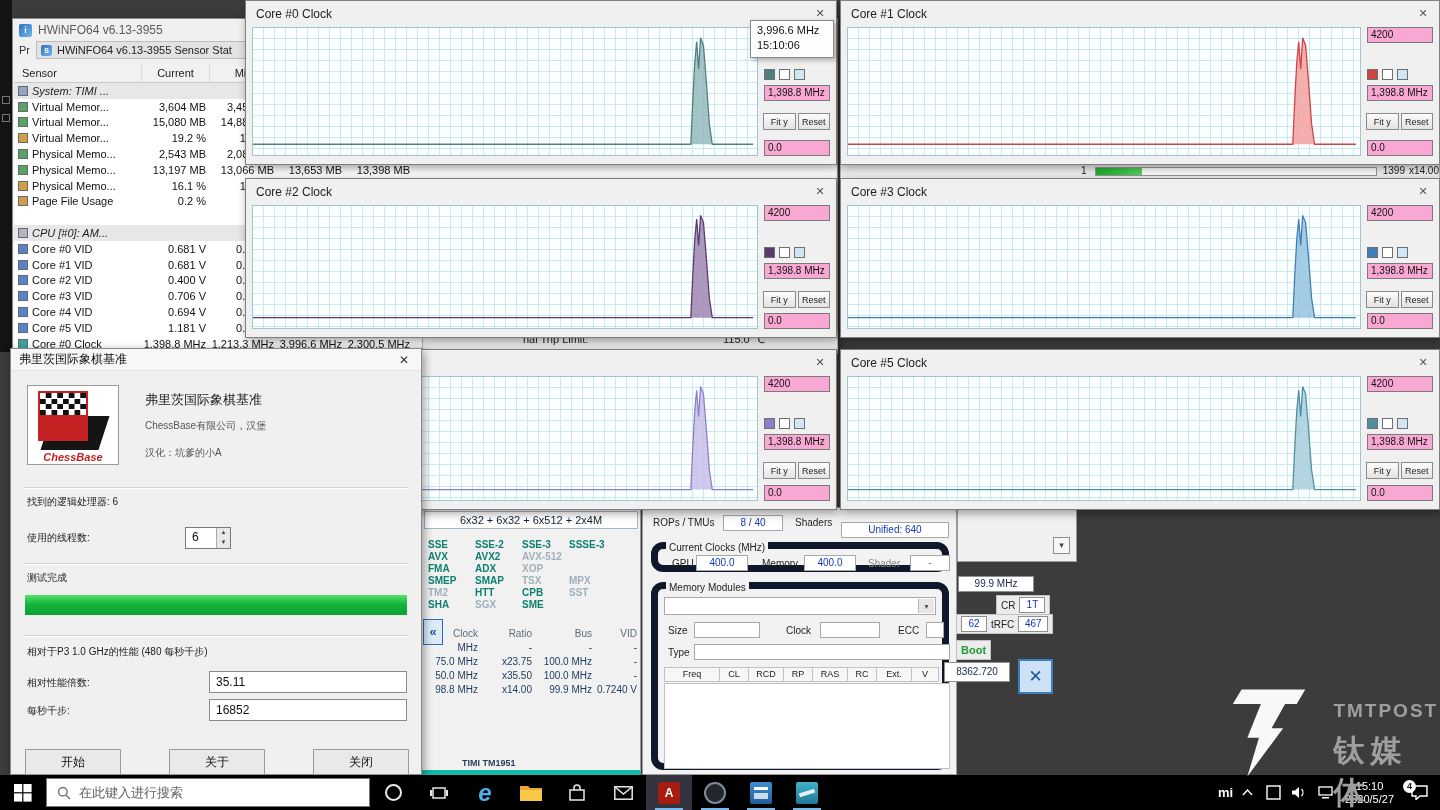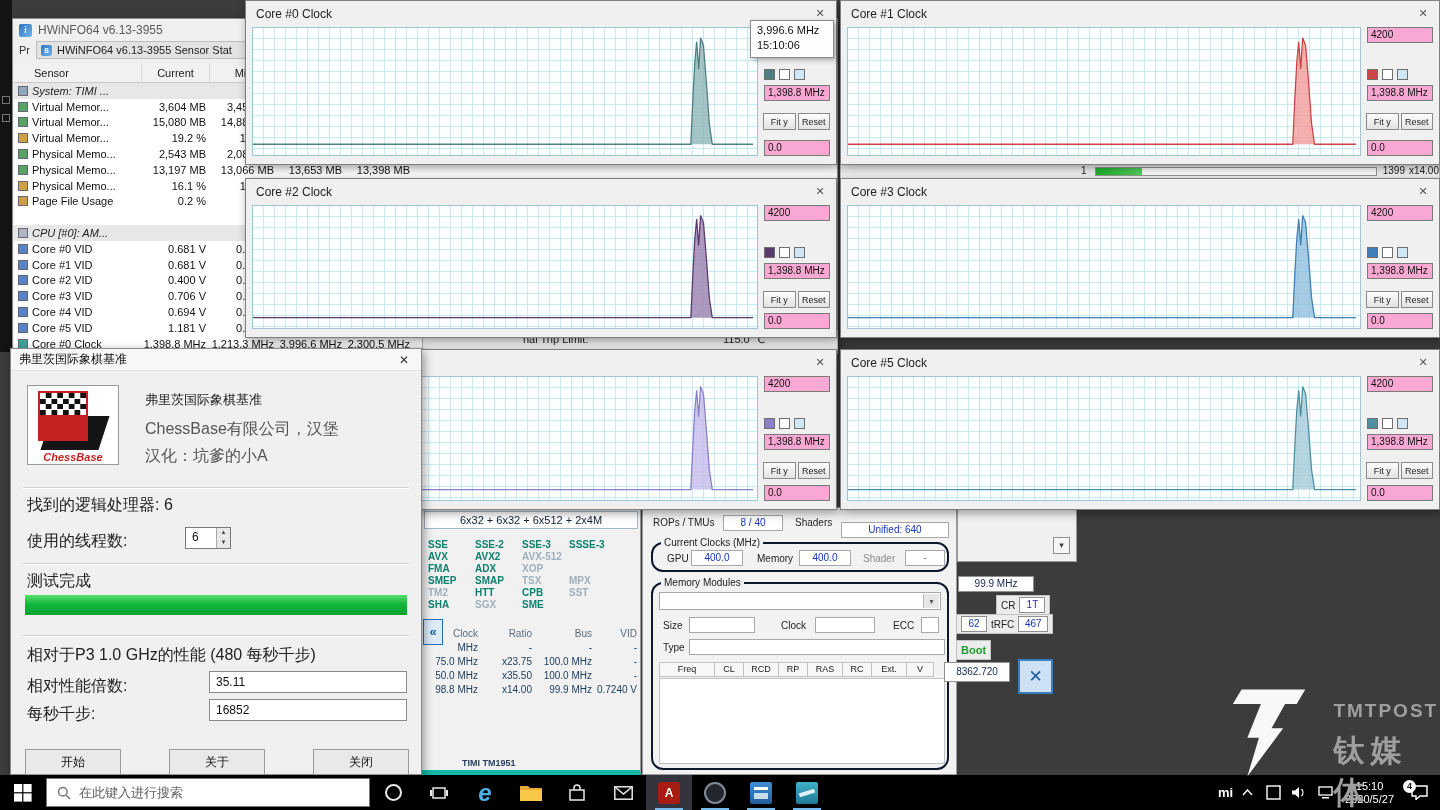--- a/index.html
+++ b/index.html
@@ -15,21 +15,21 @@
 .hw-menufrag{font-size:11px;color:#333}
 .hw-sub{display:flex;align-items:center;gap:5px;flex:1;height:18px;background:#e2e2e2;border:1px solid #bdbdbd;font-size:11px;color:#222;padding:0 4px;overflow:hidden;white-space:nowrap}
 .hw-table{position:absolute;top:44px;left:1px;right:1px;bottom:1px;background:#fff;overflow:hidden}
 .hw-head{display:flex;height:20px;line-height:20px;background:#f1f1f1;border-bottom:1px solid #c9c9c9;font-size:11px;color:#222}
 .hw-head span{border-right:1px solid #d9d9d9}
 .hw-rows{position:absolute;top:20px;left:0;right:0}
 .hw-row{display:flex;height:15.8px;align-items:center;font-size:11px;white-space:nowrap}
 .hw-row.group{background:#e7e7e7;font-style:italic;color:#222}
 .col-name{width:128px;padding-left:4px;display:flex;gap:4px;align-items:center;overflow:hidden}
 .col-v{width:68px;text-align:right;padding-right:4px}
-.hw-head .h-name{width:128px;padding-left:20px}
+.hw-head .h-name{width:128px;padding-left:8px}
 .hw-head .h-v{width:68px;text-align:center}
 .ri{width:10px;height:10px;border:1px solid #667;display:inline-block;flex:0 0 auto}
 .ic-sys{background:#8fa6bc}.ic-mem{background:#57a364}.ic-pct{background:#cf9f45}
 .ic-cpu{background:#b0b6bf}.ic-vid{background:#5b82c4}.ic-clk{background:#3aa59a}
 
 
 .frag{position:absolute;background:#f1f1f1;border:1px solid #b5b5b5}
 #trip-frag{left:422px;top:330px;width:416px;height:20px;z-index:2;font-size:11px;color:#222}
 #gauge-frag{left:840px;top:163px;width:600px;height:16px;z-index:2;font-size:10px;color:#222}
 .gauge-track{position:absolute;left:254px;right:62px;top:3px;height:9px;background:#fff;border:1px solid #9a9a9a}
@@ -59,21 +59,21 @@
 .cw-min{bottom:0}
 
 
 #tooltip{position:absolute;left:750px;top:20px;width:84px;height:38px;background:#fefefe;border:1px solid #8a8a8a;box-shadow:2px 2px 5px rgba(0,0,0,.3);z-index:6;font-size:11px;color:#111;padding:2px 6px;line-height:15px}
 
 
 #chess{left:10px;top:348px;width:412px;height:427px;z-index:5}
 .ch-title{height:22px;display:flex;align-items:center;padding-left:8px;font-size:12px;color:#111;background:#f7f7f7;border-bottom:1px solid #e3e3e3}
 .ch-close{position:absolute;top:3px;right:8px;width:18px;height:16px;text-align:center;line-height:16px;color:#333;font-size:12px}
 .ch-close::before{content:"✕"}
-.ch-label{position:absolute;font-size:16px;color:#222}
+.ch-label{position:absolute;font-size:10px;color:#222}
 .ch-gray{color:#555}
 .ch-div{position:absolute;left:12px;right:12px;height:2px;border-top:1px solid #d3d3d3;border-bottom:1px solid #fff}
 .ch-box{position:absolute;background:#fff;border:1px solid #8a8a8a;height:22px;line-height:20px;padding:0 6px;font-size:12px;color:#111}
 .ch-btn{position:absolute;width:96px;height:26px;background:#e9e9e9;border:1px solid #9a9a9a;font-size:12px;color:#111;font-family:inherit}
 .ch-progress{position:absolute;left:14px;top:246px;width:382px;height:20px;background:linear-gradient(180deg,#57e06b,#12b53c 45%,#0aa330)}
 .cb-logo{position:absolute;left:16px;top:36px;width:92px;height:80px;background:#fff;border:1px solid #9a9a9a}
 .cb-black{position:absolute;left:18px;top:30px;width:58px;height:34px;background:#151515;transform:skewX(-18deg)}
 .cb-red{position:absolute;left:10px;top:5px;width:50px;height:50px;background:#c42222}
 .cb-checker{position:absolute;left:2px;top:2px;width:46px;height:22px;background:repeating-conic-gradient(#111 0 25%,#fff 0 50%);background-size:11.5px 11px}
 .cb-brand{position:absolute;left:0;right:0;bottom:1px;text-align:center;color:#c42222;font-weight:bold;font-style:italic;font-size:11px}
@@ -97,21 +97,21 @@
 .cz-th{color:#5a6b7d}
 .cz-footer{position:absolute;left:40px;bottom:2px;font-size:9px;font-weight:bold;color:#2a3f5f}
 #nav-frag{position:absolute;left:423px;top:619px;width:20px;height:26px;z-index:4;background:#dcebf8;border:1px solid #2a6db5;color:#1a5a9e;font-weight:bold;font-size:13px;text-align:center;line-height:24px}
 #nav-frag::before{content:"«"}
 
 
 #gpuz{left:642px;top:507px;width:315px;height:268px;background:#f2f2f2;border:1px solid #9a9a9a;z-index:2;position:absolute}
 .gz-label{position:absolute;font-size:10px;color:#222;white-space:nowrap}
 .gz-dim{color:#8a8a8a}
 .gz-box{position:absolute;height:16px;background:#fff;border:1px solid #a8a8a8;font-size:10px;line-height:14px;text-align:center;color:#1536bb;overflow:hidden;white-space:nowrap}
-.gz-group{position:absolute;border:2px solid #0f172a;border-radius:12px}
+.gz-group{position:absolute;border:7px solid #0f172a;border-radius:12px}
 .gz-gtitle{position:absolute;top:-7px;left:8px;background:#f2f2f2;padding:0 3px;font-size:10px;color:#222;white-space:nowrap}
 .gz-drop{position:absolute;left:6px;top:8px;right:6px;height:18px;background:#fff;border:1px solid #a8a8a8}
 .dd-arrow{position:absolute;right:1px;top:1px;bottom:1px;width:16px;background:#e6e6e6;border-left:1px solid #bbb;text-align:center;color:#555;font-size:8px;line-height:15px}
 .dd-arrow::before{content:"▾"}
 .gz-thead{position:absolute;left:6px;display:flex}
 .gz-thead span{border:1px solid #c2c2c2;background:#f7f7f7;font-size:9px;text-align:center;height:15px;line-height:13px;margin-right:-1px;color:#222}
 .gz-tbody{position:absolute;left:6px;background:#fff;border:1px solid #c2c2c2}
 
 
 .tm{position:absolute;z-index:4;font-size:10px}

